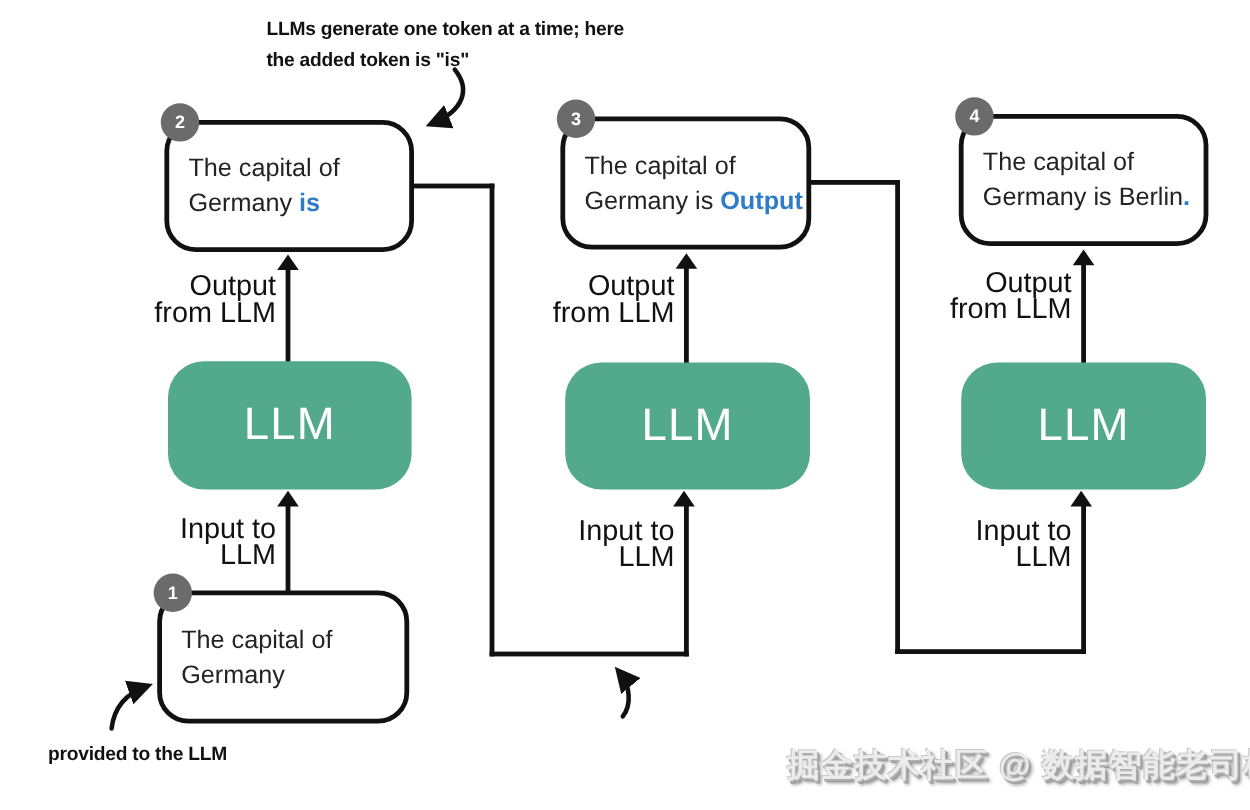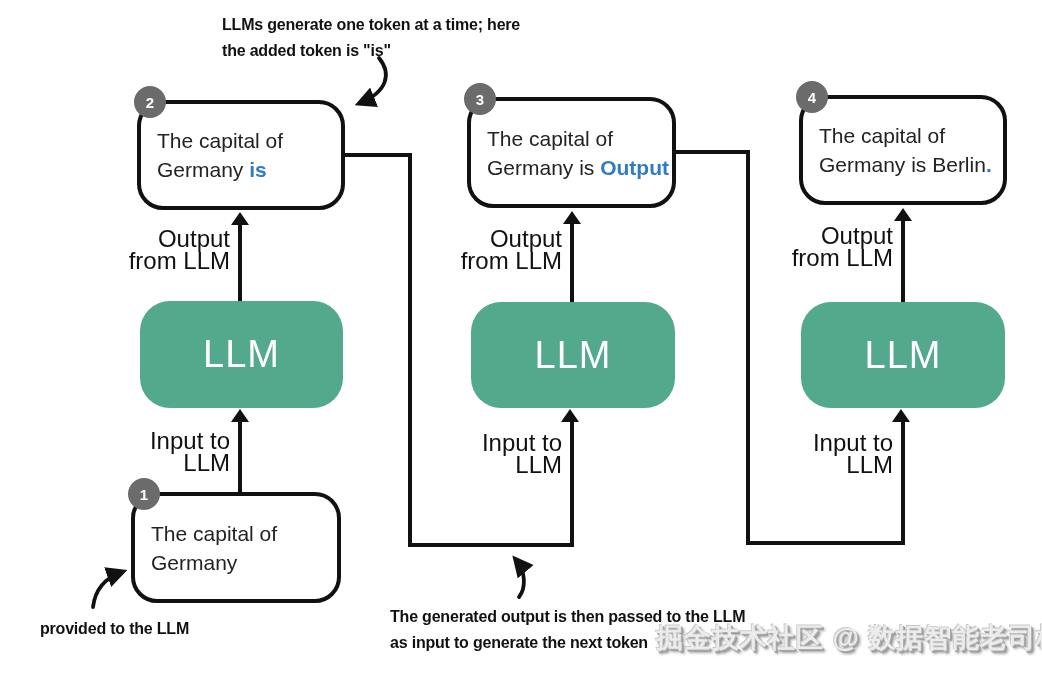--- a/index.html
+++ b/index.html
@@ -149,24 +149,20 @@
 
   <div class="flowlabel" style="left:783px;top:432px;">
     <span>Input to</span><br>
     <span>LLM</span>
   </div>
 
   <div class="note" style="left:40px;top:612px;line-height:33px;">
     <div>provided to the LLM</div>
   </div>
 
-  <div class="note" style="left:390px;top:604px;line-height:26px;">
-    <div>The generated output is then passed to the LLM</div>
-    <div>as input to generate the next token</div>
-  </div>
 
   <div class="watermark">掘金技术社区 @ 数据智能老司机</div>
 
   <svg class="overlay" width="1042" height="675" viewBox="0 0 1042 675">
     <defs>
       <marker id="ah" markerWidth="5.5" markerHeight="5.5" refX="4" refY="2.75" orient="auto">
         <path d="M0,0 L5.5,2.75 L0,5.5 z" fill="#111"></path>
       </marker>
     </defs>
     <path d="M 379 58 C 392 74 387 92 360 103" fill="none" stroke="#111" stroke-width="3.8" stroke-linecap="round" marker-end="url(#ah)"></path>

